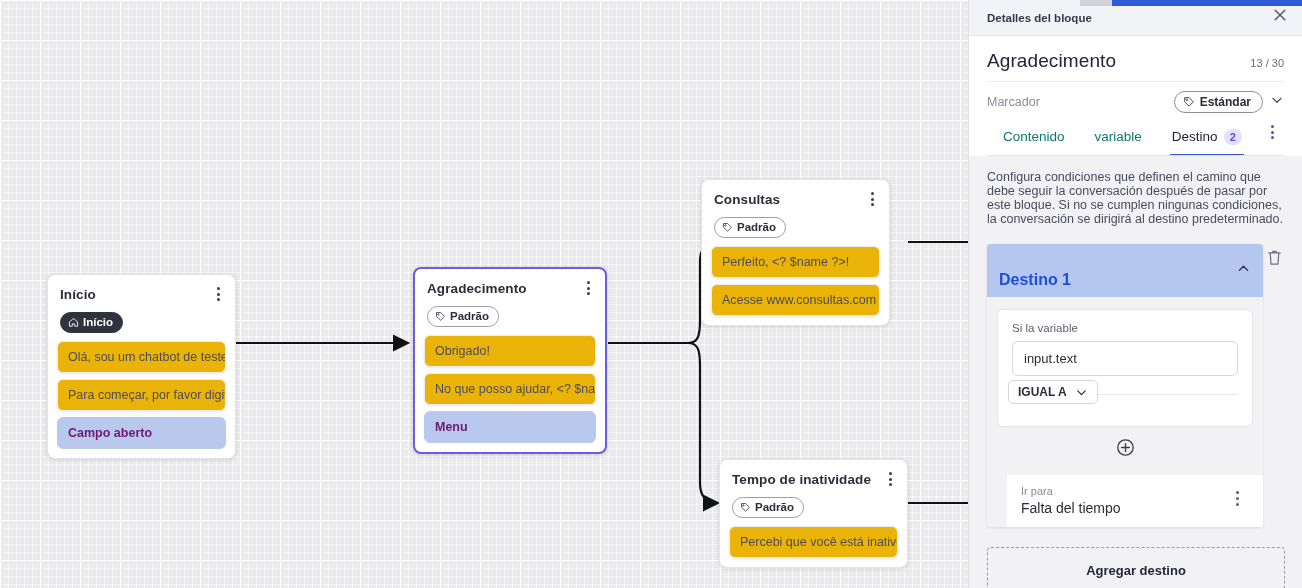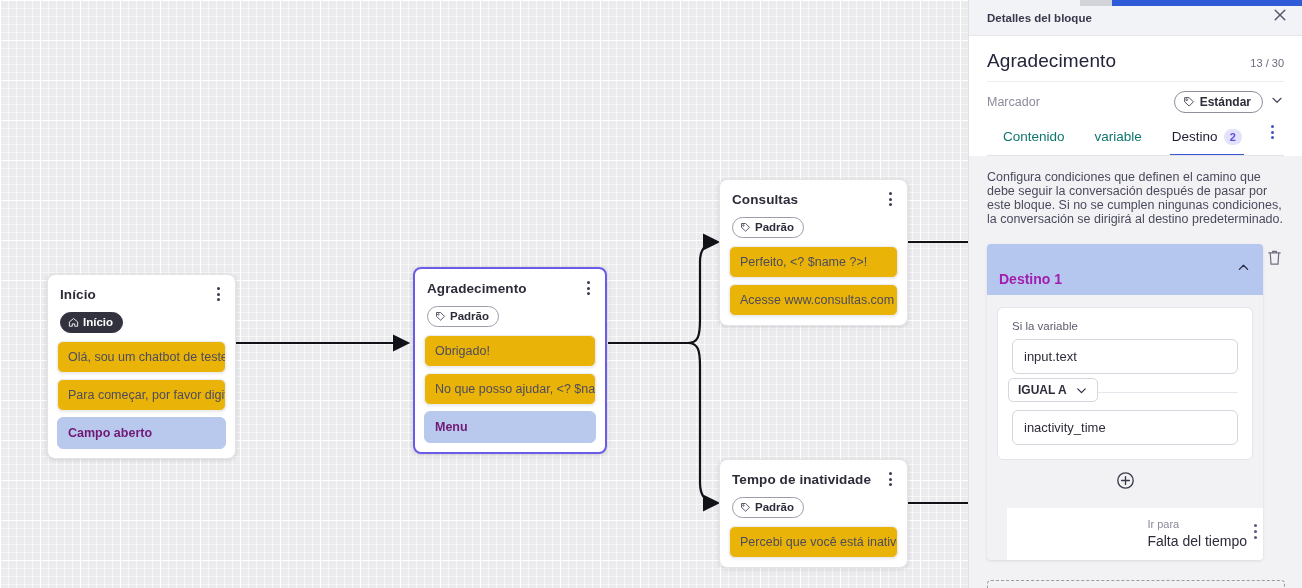--- a/index.html
+++ b/index.html
@@ -197,21 +197,21 @@
     border-radius: 4px;
     overflow: hidden;
     box-shadow: 0 1px 3px rgba(20,20,40,0.10);
   }
   .dest-head {
     background: #b6c7ef;
     padding: 8px 12px;
     display: flex; align-items: center; justify-content: space-between;
     cursor: pointer;
   }
-  .dest-head-title { font-size: 14px; font-weight: 700; color: #a21caf; margin-top: 19px; }
+  .dest-head-title { font-size: 16px; font-weight: 700; color: #1d4ed8; margin-top: 19px; }
   .dest-body { background: #f2f2f5; padding: 12px 10px 8px 10px; }
   .cond-box {
     background: #ffffff;
     border: 1px solid #e4e4ea;
     border-radius: 6px;
     padding: 12px 14px 14px 14px;
     position: relative;
   }
   .cond-label { font-size: 11.5px; color: #5c5c70; margin-bottom: 7px; }
   .cond-input {
@@ -238,22 +238,22 @@
     font-size: 12px; color: #2c2c3a; font-weight: 700;
     cursor: pointer;
   }
   .add-cond {
     display: flex; justify-content: center;
     padding: 11px 0 10px 0;
     cursor: pointer;
   }
   .dest-footer {
     background: #ffffff;
-    padding: 9px 0 11px 14px;
-    display: flex; align-items: flex-start; justify-content: flex-end; margin-left: 20px;
+    padding: 9px 18px 11px 14px;
+    display: flex; align-items: flex-start; justify-content: space-between; margin-left: 20px;
   }
   .goto-label { font-size: 11px; color: #8a8a9b; line-height: 14px;}
   .goto-value { font-size: 14px; color: #2c2c3a; margin-top: 2px; }
   .footer-kebab {
     width: 16px; height: 20px;
     display: flex; flex-direction: column; align-items: center; justify-content: center; gap: 3px;
     cursor: pointer; margin-top: 4px;
   }
   .footer-kebab i { width: 3px; height: 3px; border-radius: 50%; background: #5a5a86; display:block;}
   .trash-btn {
@@ -352,21 +352,21 @@
         <span>Padrão</span>
       </span>
     </div>
     <div class="node-items">
       <div class="node-item">Obrigado!</div>
       <div class="node-item">No que posso ajudar, &lt;? $name ...</div>
       <div class="node-item accent">Menu</div>
     </div>
   </div>
 
-  <div class="node" style="left:719px; top:179px; width:189px;">
+  <div class="node" style="left:701px; top:179px; width:189px;">
     <div class="node-head">
       <div class="node-title">Consultas</div>
       <div class="node-kebab">
           <i></i>
           <i></i>
           <i></i>
         </div>
       <span class="tag">
         <svg width="11" height="11" viewBox="0 0 16 16">
           <path d="M2.2 2.2 H8.2 L13.8 7.8 L8.2 13.4 L2.2 7.8 Z" fill="none" stroke="#3a3a4d" stroke-width="1.2" stroke-linejoin="round"></path>
@@ -487,21 +487,20 @@
             <div class="cond-input">input.text</div>
             <div class="op-row">
               <div class="op-rule"></div>
               <div class="op-select">
                 <span>IGUAL A</span>
                 <svg width="13" height="13" viewBox="0 0 16 16">
                   <path d="M3.4 6 L8 10.6 L12.6 6" fill="none" stroke="#2c2c46" stroke-width="1.5" stroke-linecap="round" stroke-linejoin="round"></path>
                 </svg>
               </div>
             </div>
-            <div class="cond-input">inactivity_time</div>
           </div>
 
           <div class="add-cond">
             <svg width="19" height="19" viewBox="0 0 20 20">
               <circle cx="10" cy="10" r="8.1" fill="none" stroke="#3a3a4d" stroke-width="1.4"></circle>
               <path d="M10 5.9 V14.1 M5.9 10 H14.1" stroke="#3a3a4d" stroke-width="1.4" stroke-linecap="round"></path>
             </svg>
           </div>
         </div>
 

